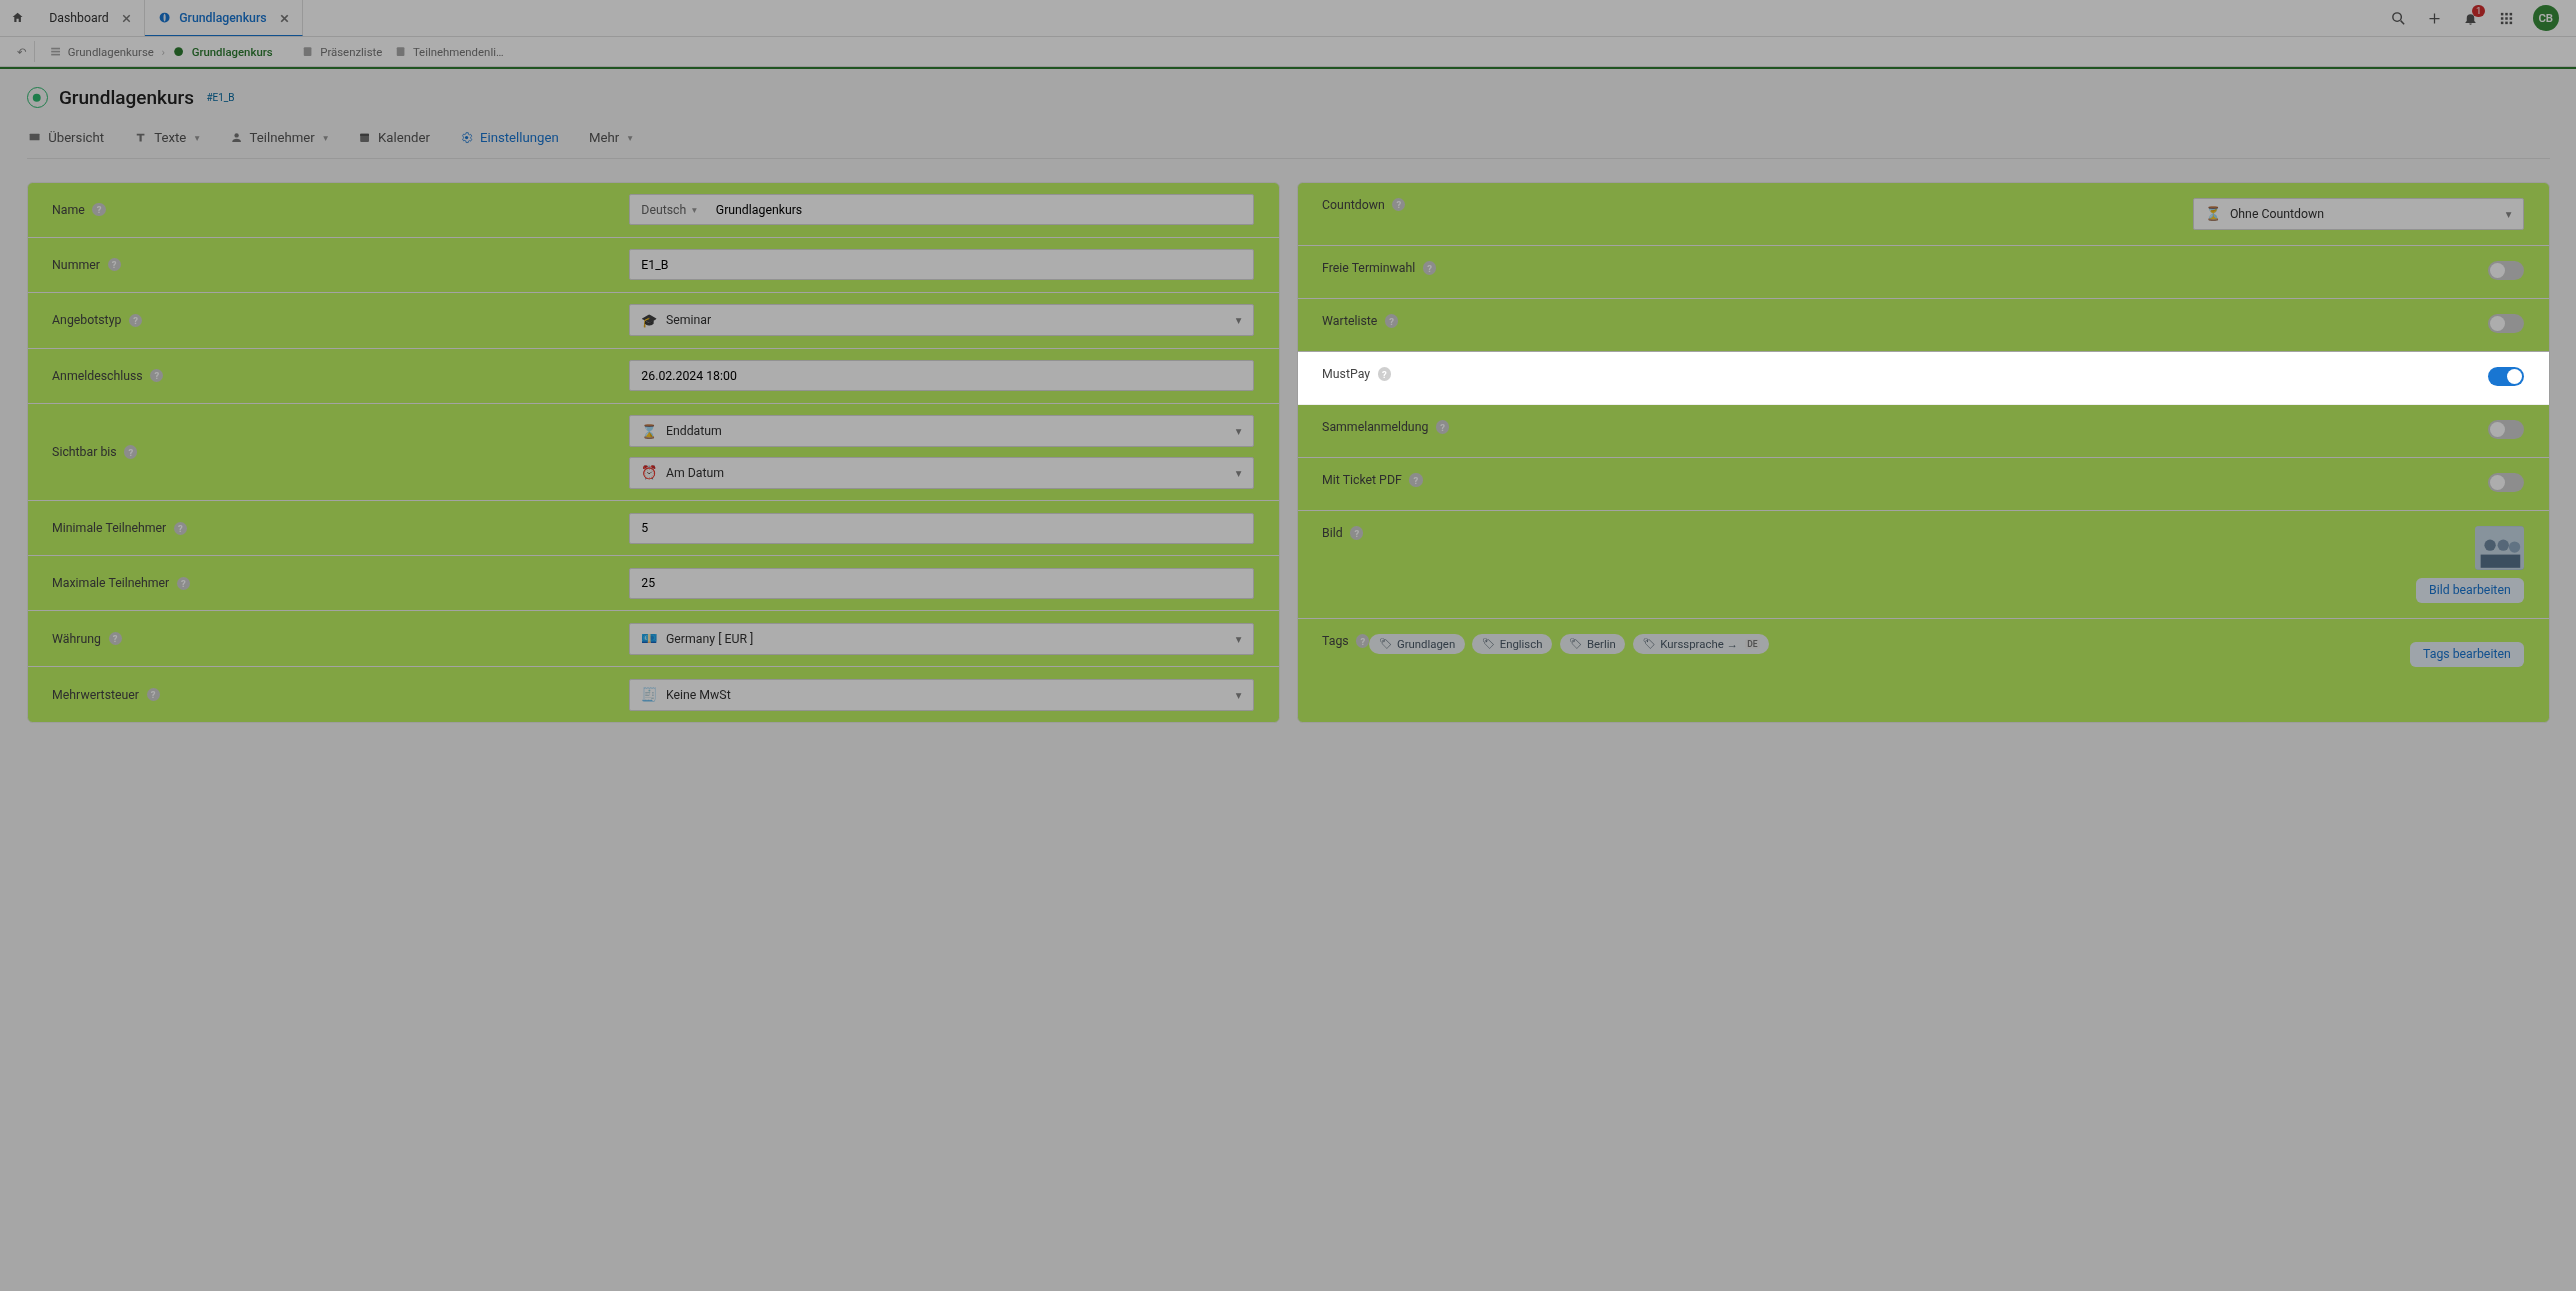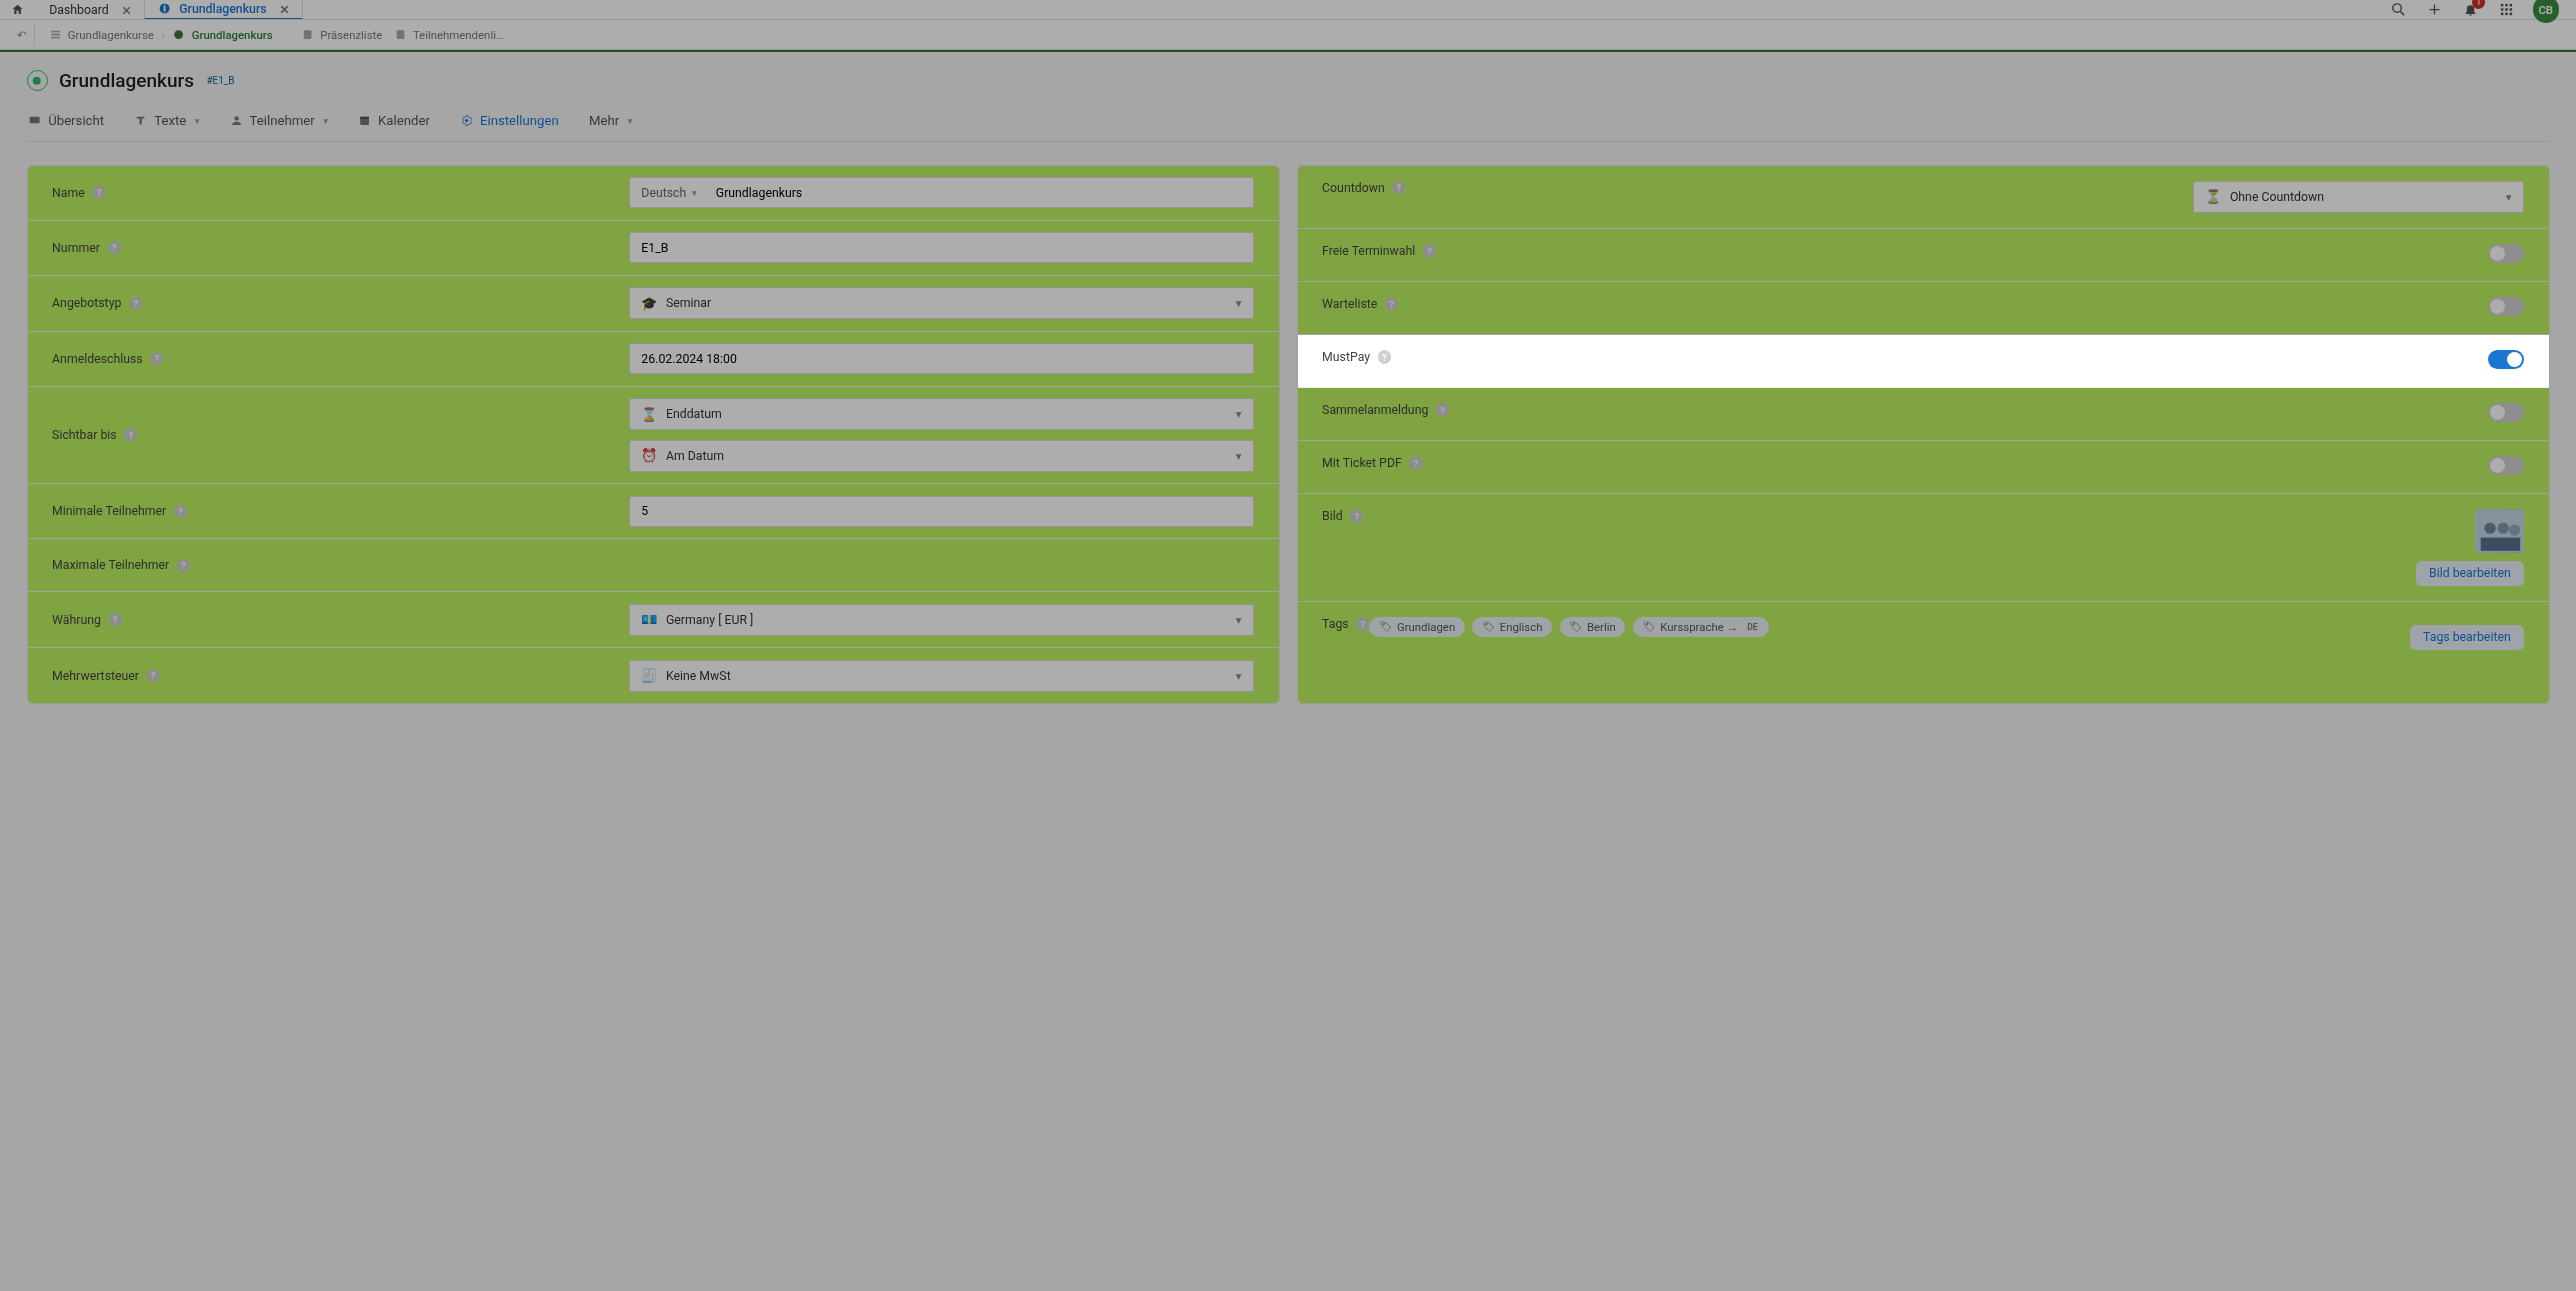--- a/index.html
+++ b/index.html
@@ -2,21 +2,21 @@
 <html style="font-size:15px"><head>
 <meta charset="utf-8">
 <style>
 * { margin: 0; padding: 0; box-sizing: border-box; font-family: -apple-system, BlinkMacSystemFont, "Segoe UI", Roboto, sans-serif; }
 body { background: #f5f5f5; font-size: 13.2px; color: #333; }
 
 
 .dimmer { position: fixed; inset: 0; background: rgba(0,0,0,0.32); pointer-events: none; z-index: 100; }
 
 
-.topbar { display: flex; align-items: center; background: #fff; border-bottom: 0.9px solid #e0e0e0; height: 20px; }
+.topbar { display: flex; align-items: center; background: #fff; border-bottom: 0.9px solid #e0e0e0; height: 37px; }
 .tab-home { padding: 0 11.4px; display:flex; align-items:center; height:100%; }
 .tab { display: flex; align-items: center; gap: 7.6px; padding: 0 13.2px; height: 100%; border-right: 0.9px solid #e0e0e0; cursor: pointer; font-size: 12.3px; }
 .tab.active { border-bottom: 1.9px solid #1976d2; color: #1976d2; font-weight: 500; }
 .tab .close { margin-left: 5.7px; color: #777; font-size: 17px; cursor: pointer; }
 .topbar-right { margin-left: auto; display: flex; align-items: center; gap: 17px; padding-right: 17px; }
 .icon-btn { width: 19px; height: 19px; display: inline-flex; align-items: center; justify-content: center; cursor: pointer; color: #555; font-size: 15px; position: relative; }
 .badge { position: absolute; top: -3.8px; right: -5.7px; background: #d32f2f; color: #fff; font-size: 9.5px; border-radius: 7.6px; padding: 0 3.8px; line-height: 12.3px; min-width: 12.3px; text-align: center; }
 .avatar { width: 26.5px; height: 26.5px; border-radius: 50%; background: #388e3c; color: #fff; display: flex; align-items: center; justify-content: center; font-size: 11.4px; font-weight: 600; cursor: pointer; }
 
 
@@ -307,20 +307,25 @@
         <div class="input-box">
           <input class="inline-input" value="5" style="">
         </div>
       </div>
     </div>
 
     <div class="form-row">
       <div class="row-label">
         <span>Maximale Teilnehmer</span>
         <span class="help-icon">?</span>
+      </div>
+      <div class="row-control">
+        <div class="input-box">
+          <input class="inline-input" value="25" style="">
+        </div>
       </div>
     </div>
 
     <div class="form-row">
       <div class="row-label">
         <span>Währung</span>
         <span class="help-icon">?</span>
       </div>
       <div class="row-control">
         <div class="select-box">

